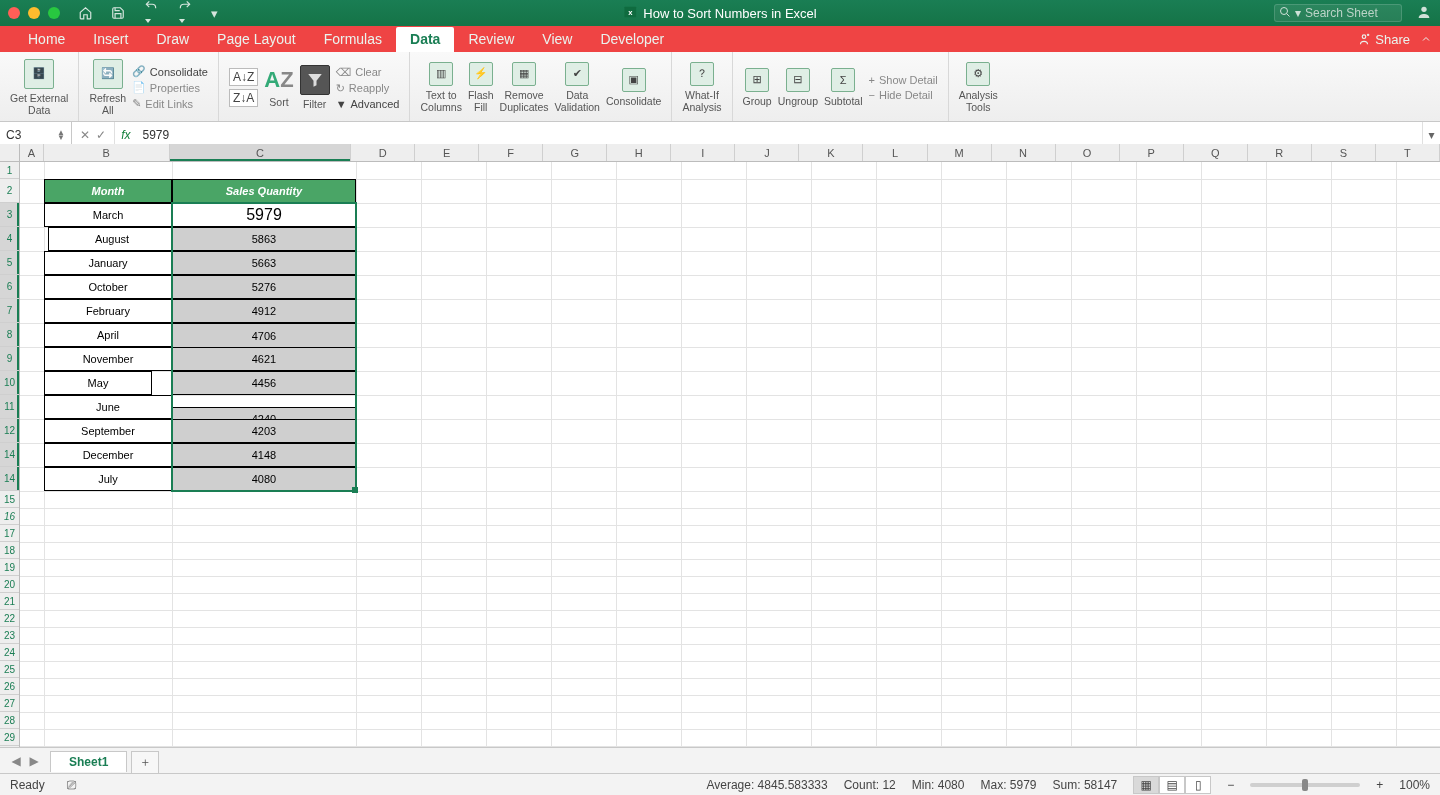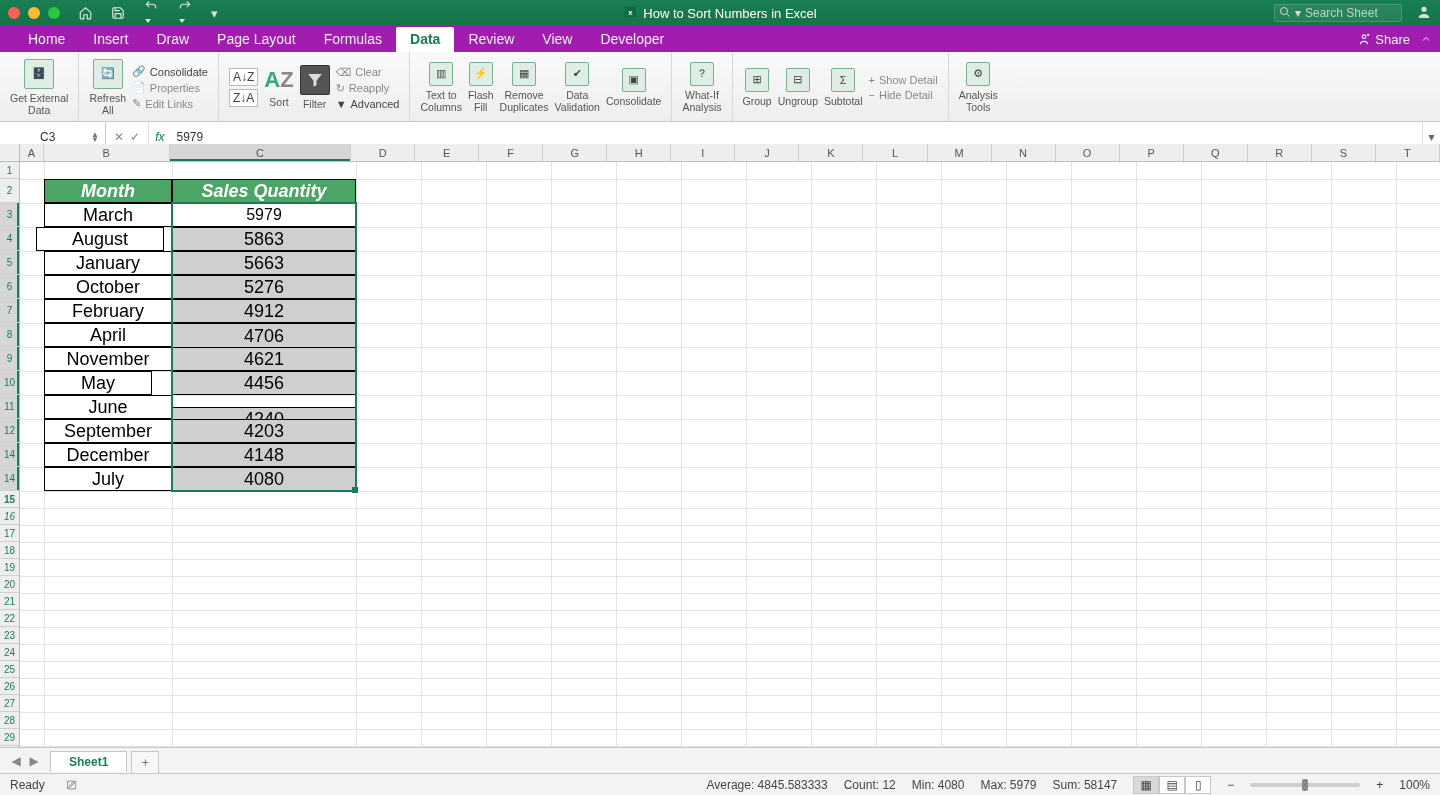--- a/index.html
+++ b/index.html
@@ -12,41 +12,41 @@
 .tl-close{background:#ff5f57;} .tl-min{background:#febc2e;} .tl-max{background:#28c840;}
 .qa { display:flex; gap:18px; align-items:center; color:#d6e6de; }
 .qa svg { display:block; }
 .title-center { position:absolute; left:50%; transform:translateX(-50%); display:flex; align-items:center; gap:6px; color:#fff; font-size:13px; }
 .title-right { margin-left:auto; display:flex; align-items:center; gap:14px; color:#cfe1d8; }
 .searchbox { display:flex; align-items:center; gap:4px; background:rgba(255,255,255,.08); border:1px solid rgba(255,255,255,.15); border-radius:3px; height:18px; padding:0 6px 0 4px; font-size:12px; color:#cfe1d8; }
 .searchbox input { background:transparent; border:none; outline:none; color:#cfe1d8; font-size:12px; width:90px; }
 .searchbox input::placeholder{color:#bcd4c8;}
 
 
-.menubar { height:26px; background:#a21caf; display:flex; align-items:flex-end; padding-left:14px; color:#fff; font-size:14px; position:relative; }
+.menubar { height:26px; background:#ef4444; display:flex; align-items:flex-end; padding-left:14px; color:#fff; font-size:14px; position:relative; }
 .menu-item { padding:4px 14px 5px; cursor:default; color:#eaf3ee; }
 .menu-item.active { background:#fff; color:#1a7e54; font-weight:600; border-radius:2px 2px 0 0; }
 .menu-right { position:absolute; right:8px; top:0; height:26px; display:flex; align-items:center; gap:10px; color:#eaf3ee; font-size:13px; }
 .menu-right svg { display:block; }
 
 
 .ribbon { height:70px; background:linear-gradient(#f9f9f9,#eeeeee); border-bottom:1px solid #c8c8c8; display:flex; font-size:11px; color:#444; }
 .rgroup { display:flex; flex-direction:column; align-items:center; justify-content:flex-end; padding:4px 10px 2px; border-right:1px solid #d8d8d8; position:relative; }
 .rgroup .top { flex:1; display:flex; align-items:center; gap:6px; }
 .rgroup .lbl { font-size:10.5px; color:#555; text-align:center; line-height:1.1; margin-top:2px; white-space:pre; }
 .big { display:flex; flex-direction:column; align-items:center; gap:2px; }
 .stackv { display:flex; flex-direction:column; gap:3px; align-items:flex-start; justify-content:center; }
 .mini { display:flex; align-items:center; gap:4px; color:#888; font-size:11px; }
 .mini.enabled{color:#444;}
 .pic { width:30px; height:30px; background:#dfeee5; border:1px solid #7ab08f; border-radius:2px; display:flex; align-items:center; justify-content:center; }
 .pic.sm { width:24px; height:24px; }
 .arrow-dd { width:0;height:0;border-left:3px solid transparent;border-right:3px solid transparent;border-top:4px solid #666;display:inline-block;margin-left:2px;vertical-align:middle;}
 
 
-.fbar { height:30px; border-bottom:1px solid #eab308; display:flex; align-items:stretch; font-size:12px; color:#333;margin-left:34px; }
+.fbar { height:30px; border-bottom:4px solid #eab308; display:flex; align-items:stretch; font-size:12px; color:#333; }
 .namebox { width:72px; border-right:1px solid #c8c8c8; display:flex; align-items:center; padding:0 6px; justify-content:space-between; }
 .namebox .spin { display:flex; flex-direction:column; line-height:5px; font-size:8px; color:#777; }
 .fbicons { display:flex; align-items:center; gap:6px; padding:0 8px; border-right:1px solid #e0e0e0; color:#888; }
 .fxlabel { font-style:italic; color:#15803d; padding:0 6px; display:flex; align-items:center; }
 .fval { flex:1; display:flex; align-items:center; padding-left:6px; }
 .fbar-end { width:18px; border-left:1px solid #e0e0e0; display:flex; align-items:center; justify-content:center; color:#666; }
 
 
 .gridwrap { position:absolute; top:144px; left:0; right:0; bottom:48px; overflow:hidden; background:#fff; }
 .colhdr { position:absolute; top:0; left:0; right:0; height:18px; display:flex; background:#eee; border-bottom:1px solid #bcbcbc; z-index:3; }
@@ -56,21 +56,21 @@
 .rowhdr { position:absolute; top:18px; left:0; width:20px; bottom:0; background:#eee; border-right:1px solid #bcbcbc; z-index:3; }
 .rh { height:17px; border-bottom:1px solid #cfcfcf; font-size:10px; color:#1a7e54; text-align:center; line-height:17px; }
 .rh.tall { height:24px; line-height:24px; }
 .rh.selband { background:#d6d6d6; box-shadow:inset -2px 0 0 #1a7e54; }
 .cells { position:absolute; top:18px; left:20px; right:0; bottom:0; }
 .cgrid { position:absolute; inset:0; }
 .cgrid .vline { position:absolute; top:0; bottom:0; width:1px; background:#e3e3e3; }
 .cgrid .hline { position:absolute; left:0; right:0; height:1px; background:#e3e3e3; }
 
 
-.datacell { position:absolute; display:flex; align-items:center; justify-content:center; font-size:18px; color:#000; border:1px solid #000; background:#fff; }
+.datacell { position:absolute; display:flex; align-items:center; justify-content:center; font-size:11px; color:#000; border:1px solid #000; background:#fff; }
 .datacell.hdr { background:#4aa566; color:#fff; font-weight:700; font-style:italic; }
 .datacell.selcol { background:#cfcfcf; }
 
 .selection { position:absolute; border:2px solid #1a7e54; pointer-events:none; z-index:5; }
 .selhandle { position:absolute; width:6px; height:6px; background:#1a7e54; right:-3px; bottom:-3px; }
 .activecell { position:absolute; background:#fff; z-index:2; }
 
 
 .tabsbar { position:absolute; left:0; right:0; bottom:22px; height:26px; background:#f3f3f3; border-top:1px solid #c8c8c8; display:flex; align-items:center; font-size:12px; }
 .navset { display:flex; gap:2px; padding:0 8px; color:#888; }
@@ -362,21 +362,21 @@
       <div class="rh tall selband" style="height: 24px; line-height: 24px;">5</div>
       <div class="rh tall selband" style="height: 24px; line-height: 24px;">6</div>
       <div class="rh tall selband" style="height: 24px; line-height: 24px;">7</div>
       <div class="rh tall selband" style="height: 24px; line-height: 24px;">8</div>
       <div class="rh tall selband" style="height: 24px; line-height: 24px;">9</div>
       <div class="rh tall selband" style="height: 24px; line-height: 24px;">10</div>
       <div class="rh tall selband" style="height: 24px; line-height: 24px;">11</div>
       <div class="rh tall selband" style="height: 24px; line-height: 24px;">12</div>
       <div class="rh tall selband" style="height: 24px; line-height: 24px;">14</div>
       <div class="rh tall selband" style="height: 24px; line-height: 24px;">14</div>
-      <div class="rh" style="height: 17px; line-height: 17px; font-weight: bold;">15</div>
+      <div class="rh" style="height: 17px; line-height: 17px;">15</div>
       <div class="rh" style="height: 17px; line-height: 17px; font-style: italic;">16</div>
       <div class="rh" style="height: 17px; line-height: 17px;">17</div>
       <div class="rh" style="height: 17px; line-height: 17px;">18</div>
       <div class="rh" style="height: 17px; line-height: 17px;">19</div>
       <div class="rh" style="height: 17px; line-height: 17px;">20</div>
       <div class="rh" style="height: 17px; line-height: 17px;">21</div>
       <div class="rh" style="height: 17px; line-height: 17px;">22</div>
       <div class="rh" style="height: 17px; line-height: 17px;">23</div>
       <div class="rh" style="height: 17px; line-height: 17px;">24</div>
       <div class="rh" style="height: 17px; line-height: 17px;">25</div>
@@ -434,21 +434,21 @@
         <div class="hline" style="top: 516px;"></div>
         <div class="hline" style="top: 533px;"></div>
         <div class="hline" style="top: 550px;"></div>
         <div class="hline" style="top: 567px;"></div>
         <div class="hline" style="top: 584px;"></div>
       </div>
   <div class="datacell hdr" style="left: 24px; top: 17px; width: 128px; height: 24px;">Month</div>
       <div class="datacell hdr" style="left: 152px; top: 17px; width: 184px; height: 24px;">Sales Quantity</div>
       <div class="datacell" style="left: 24px; top: 41px; width: 128px; height: 24px;">March</div>
       <div class="datacell selcol" style="left: 152px; top: 41px; width: 184px; height: 24px;">5979</div>
-      <div class="datacell" style="left: 16px; top: 65px; width: 128px; height: 24px;">August</div>
+      <div class="datacell" style="left: 28px; top: 65px; width: 128px; height: 24px;">August</div>
       <div class="datacell selcol" style="left: 152px; top: 65px; width: 184px; height: 24px;">5863</div>
       <div class="datacell" style="left: 24px; top: 89px; width: 128px; height: 24px;">January</div>
       <div class="datacell selcol" style="left: 152px; top: 89px; width: 184px; height: 24px;">5663</div>
       <div class="datacell" style="left: 24px; top: 113px; width: 128px; height: 24px;">October</div>
       <div class="datacell selcol" style="left: 152px; top: 113px; width: 184px; height: 24px;">5276</div>
       <div class="datacell" style="left: 24px; top: 137px; width: 128px; height: 24px;">February</div>
       <div class="datacell selcol" style="left: 152px; top: 137px; width: 184px; height: 24px;">4912</div>
       <div class="datacell" style="left: 24px; top: 161px; width: 128px; height: 24px;">April</div>
       <div class="datacell selcol" style="left: 152px; top: 161px; width: 184px; height: 26px;">4706</div>
       <div class="datacell" style="left: 24px; top: 185px; width: 128px; height: 24px;">November</div>

